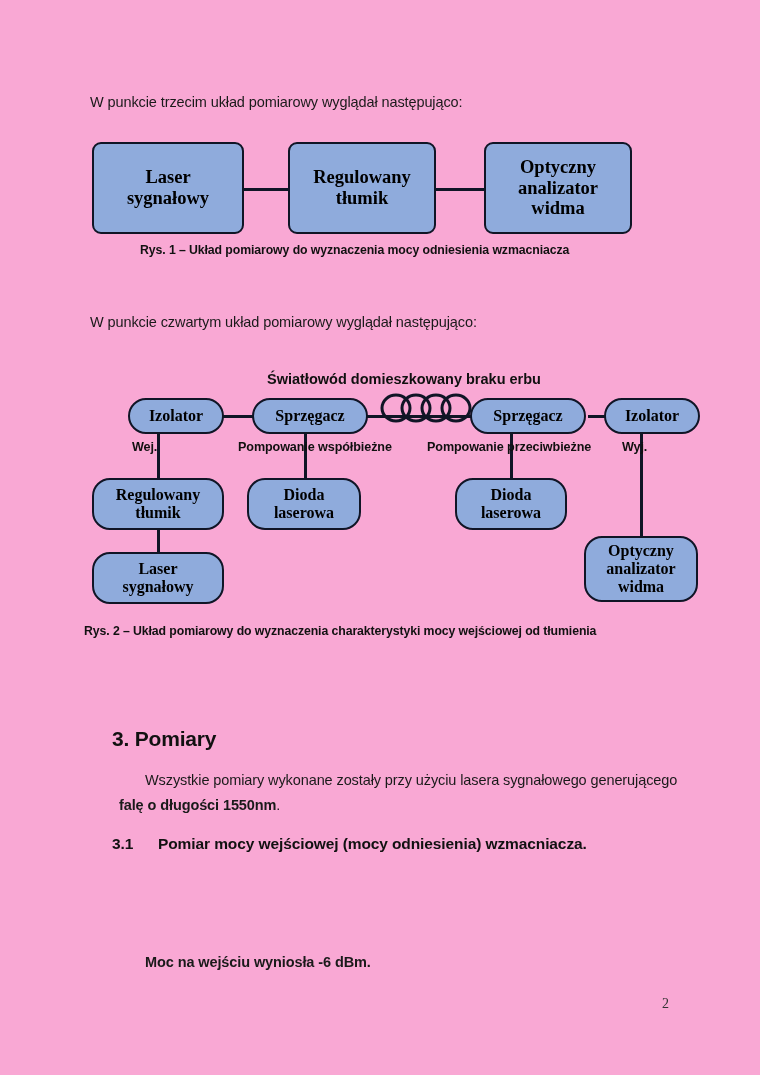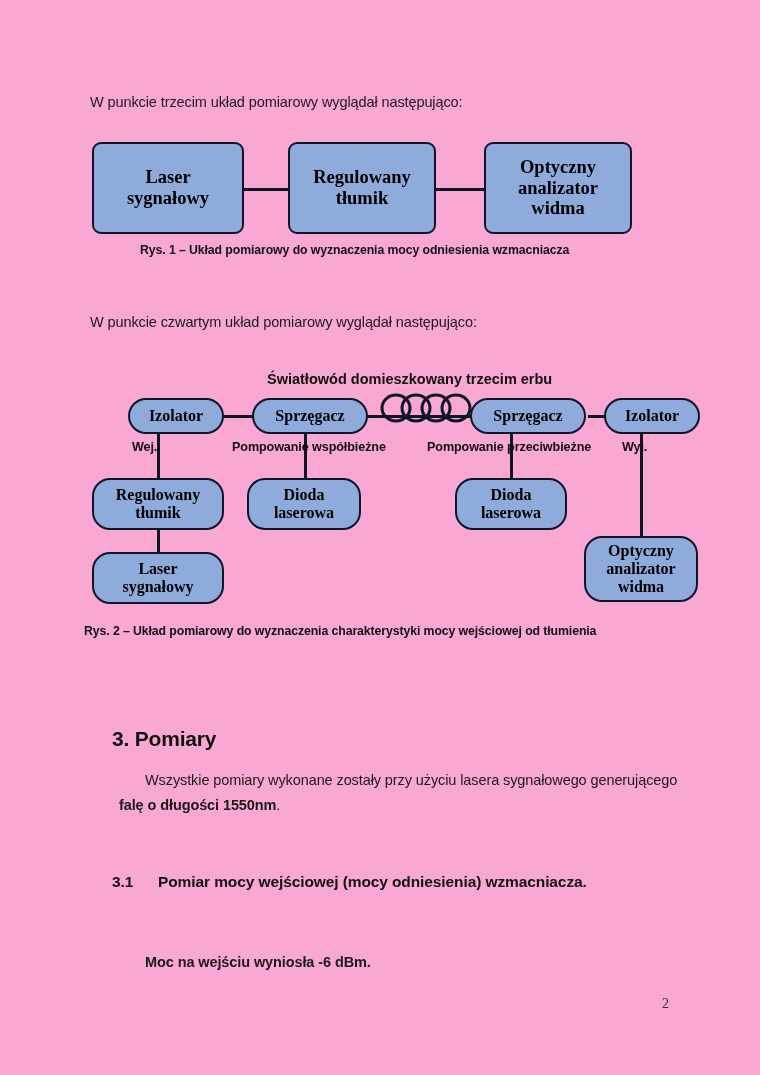--- a/index.html
+++ b/index.html
@@ -51,21 +51,20 @@
     white-space: nowrap;
   }
   .h2 {
     position: absolute;
     font-family: "Liberation Sans", sans-serif;
     font-size: 15.5px;
     font-weight: bold;
     color: #111111;
     letter-spacing: -0.1px;
     white-space: nowrap;
-    margin-top: 38px;
   }
   .h2 .num { display: inline-block; width: 46px; }
   .page-num {
     position: absolute;
     font-family: "Liberation Serif", serif;
     font-size: 14px;
     color: #333333;
   }
   .para {
     position: absolute;
@@ -172,21 +171,21 @@
       </div>
     </div>
   </div>
 
   <div class="caption" style="left:140px; top:243px;">Rys. 1 – Układ pomiarowy do wyznaczenia mocy odniesienia wzmacniacza</div>
 
   <div class="body-text" style="left:90px; top:310px;">W punkcie czwartym układ pomiarowy wyglądał następująco:</div>
 
   <div class="diagram">
 
-    <div class="fiber-label" style="left:267px; top:371px;">Światłowód domieszkowany trzecim erbu</div>
+    <div class="fiber-label" style="left:267px; top:371px;">Światłowód domieszkowany braku erbu</div>
 
     <div class="edge h" style="left:222px; top:415px; width:48px;"></div>
     <div class="edge h" style="left:365px; top:415px; width:128px;"></div>
     <div class="edge h" style="left:588px; top:415px; width:22px;"></div>
 
     <svg class="coil" style="left:378px; top:392px;" width="110" height="32" viewBox="0 0 110 32">
       <g fill="none" stroke="#101526" stroke-width="3">
         <ellipse cx="18" cy="16" rx="14" ry="13"></ellipse>
         <ellipse cx="38" cy="16" rx="14" ry="13"></ellipse>
         <ellipse cx="58" cy="16" rx="14" ry="13"></ellipse>
@@ -210,21 +209,21 @@
 
     <div class="node small" style="left:470px; top:398px; width:116px; height:36px;">
       <span>Sprzęgacz</span>
     </div>
 
     <div class="node small" style="left:604px; top:398px; width:96px; height:36px;">
       <span>Izolator</span>
     </div>
 
     <div class="edge-label" style="left:124px; top:440px;">Wej.</div>
-    <div class="edge-label" style="left:224px; top:440px;">Pompowanie współbieżne</div>
+    <div class="edge-label" style="left:230px; top:440px;">Pompowanie współbieżne</div>
     <div class="edge-label" style="left:419px; top:440px;">Pompowanie przeciwbieżne</div>
     <div class="edge-label" style="left:614px; top:440px;">Wyj.</div>
 
     <div class="node small" style="left:92px; top:478px; width:132px; height:52px;">
       <div>
         <span>Regulowany</span><br>
         <span>tłumik</span>
       </div>
     </div>
 

